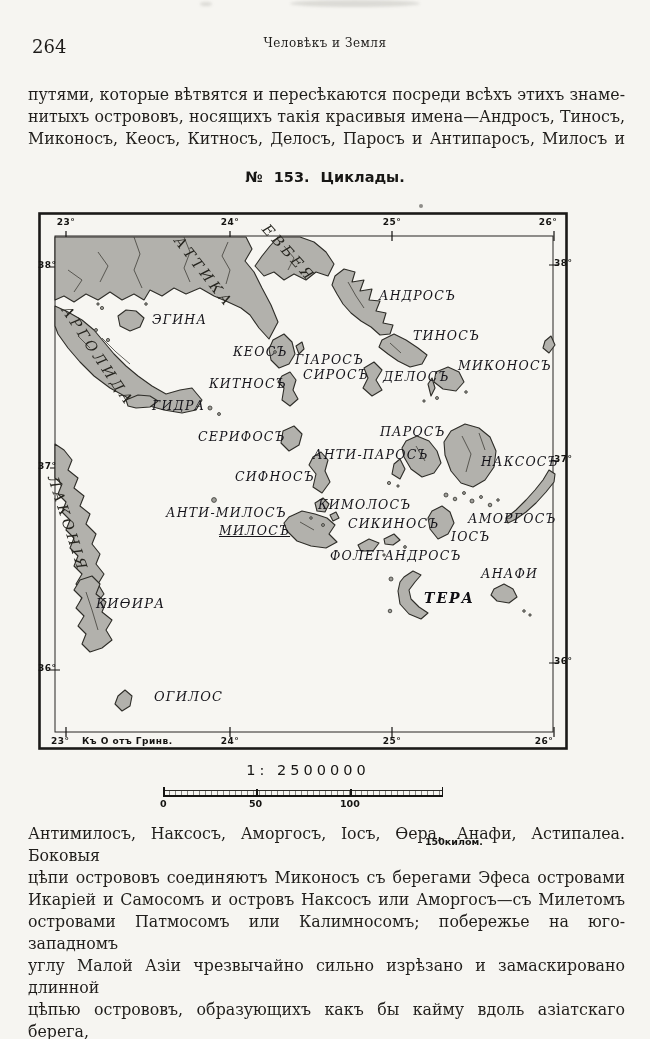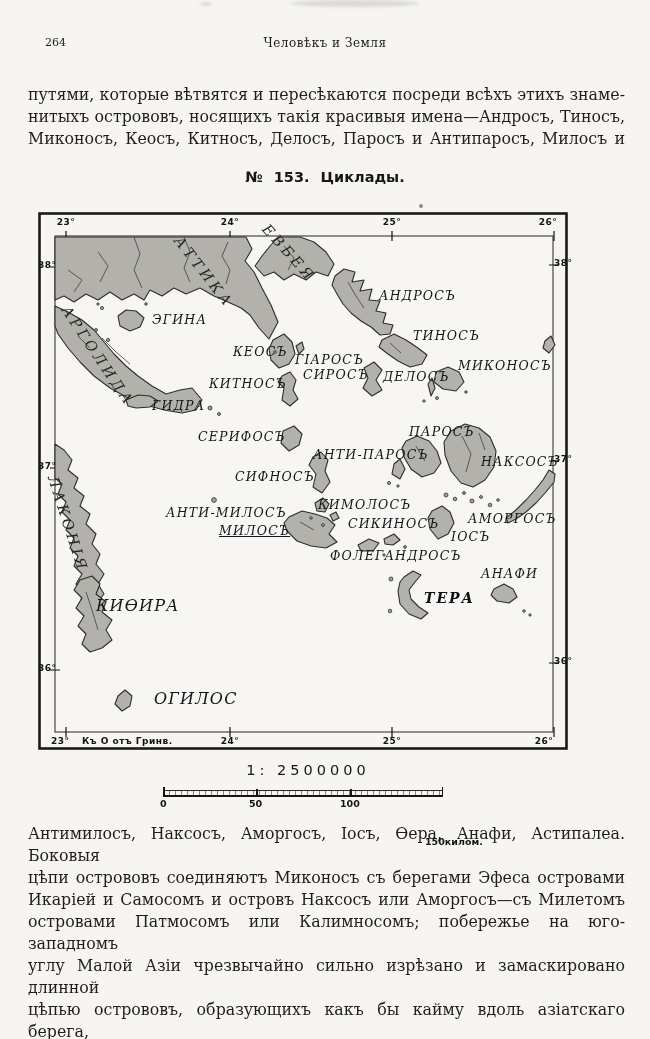--- a/index.html
+++ b/index.html
@@ -1,30 +1,30 @@
 <!DOCTYPE html>
 <html><head>
 <meta charset="utf-8">
 <style>
   html,body{margin:0;padding:0;background:#e8e7e3;}
   .page{position:relative;width:650px;height:1039px;margin:0 auto;background:#f6f5f1;
         font-family:"DejaVu Serif",serif;color:#1e1c1a;overflow:hidden;}
   .speck{position:absolute;background:rgba(60,58,52,.14);border-radius:50%;filter:blur(1.5px);}
-  .page-number{position:absolute;left:45px;top:36px;font-size:11px;}
+  .page-number{position:absolute;left:32px;top:36px;font-size:18px;}
   .running-title{position:absolute;left:0;right:0;top:36px;text-align:center;font-size:12px;letter-spacing:.5px;}
   .para{position:absolute;left:28px;width:597px;font-size:15.8px;color:#201e1b;}
   .para .tline{text-align:justify;text-align-last:justify;line-height:22px;white-space:normal;}
   .fig-caption{position:absolute;left:0;right:0;top:169px;text-align:center;
         font-family:"DejaVu Sans",sans-serif;font-weight:bold;font-size:14.5px;word-spacing:6px;color:#181715;}
   
   .map{position:absolute;left:38px;top:212px;width:530px;height:538px;}
   .map svg{position:absolute;left:0;top:0;}
   .mlabel{position:absolute;font:italic 12.5px "DejaVu Serif",serif;letter-spacing:1.2px;
           color:#15141a;white-space:nowrap;}
-  .mlabel-lg{font-size:16px;}
+  .mlabel-lg{font-size:13px;}
   .mlabel-bold{font-weight:bold;font-size:14px;letter-spacing:2px;color:#0f0e13;}
   .rlabel{position:absolute;font:italic 14.5px "DejaVu Serif",serif;letter-spacing:3.5px;
           color:#26251f;white-space:nowrap;transform-origin:center center;}
   .deg{position:absolute;font:bold 9px "DejaVu Sans",sans-serif;letter-spacing:.5px;color:#141311;white-space:nowrap;}
   .deg-c{width:28px;text-align:center;}
   .deg-r{width:15px;text-align:right;}
   
   .scale{position:absolute;left:163px;top:762px;width:280px;height:56px;}
   .scale-ratio{position:absolute;left:0;right:-10px;top:0;text-align:center;
         font-family:"DejaVu Sans",sans-serif;font-size:14.5px;letter-spacing:4px;color:#17161400;color:#171614;}
@@ -180,21 +180,21 @@
     <span class="mlabel" style="left:195px;top:132px;">КЕОСЪ</span>
     <span class="mlabel" style="left:257px;top:140px;">ГІАРОСЪ</span>
     <span class="mlabel" style="left:171px;top:164px;">КИТНОСЪ</span>
     <span class="mlabel" style="left:265px;top:155px;">СИРОСЪ</span>
     <span class="mlabel" style="left:345px;top:157px;">ДЕЛОСЪ</span>
     <span class="mlabel" style="left:341px;top:76px;">АНДРОСЪ</span>
     <span class="mlabel" style="left:375px;top:116px;">ТИНОСЪ</span>
     <span class="mlabel" style="left:420px;top:146px;">МИКОНОСЪ</span>
     <span class="mlabel" style="left:114px;top:186px;">ГИДРА</span>
     <span class="mlabel" style="left:160px;top:217px;">СЕРИФОСЪ</span>
-    <span class="mlabel" style="left:342px;top:212px;margin-left:29px;">ПАРОСЪ</span>
+    <span class="mlabel" style="left:342px;top:212px;">ПАРОСЪ</span>
     <span class="mlabel" style="left:275px;top:235px;">АНТИ-ПАРОСЪ</span>
     <span class="mlabel" style="left:443px;top:242px;">НАКСОСЪ</span>
     <span class="mlabel" style="left:197px;top:257px;">СИФНОСЪ</span>
     <span class="mlabel" style="left:128px;top:293px;">АНТИ-МИЛОСЪ</span>
     <span class="mlabel" style="left:280px;top:285px;">КИМОЛОСЪ</span>
     <span class="mlabel" style="left:181px;top:311px;text-decoration:underline;">МИЛОСЪ</span>
     <span class="mlabel" style="left:310px;top:304px;">СИКИНОСЪ</span>
     <span class="mlabel" style="left:430px;top:299px;">АМОРГОСЪ</span>
     <span class="mlabel" style="left:413px;top:317px;font-style:italic;">ІОСЪ</span>
     <span class="mlabel" style="left:292px;top:336px;">ФОЛЕГАНДРОСЪ</span>

